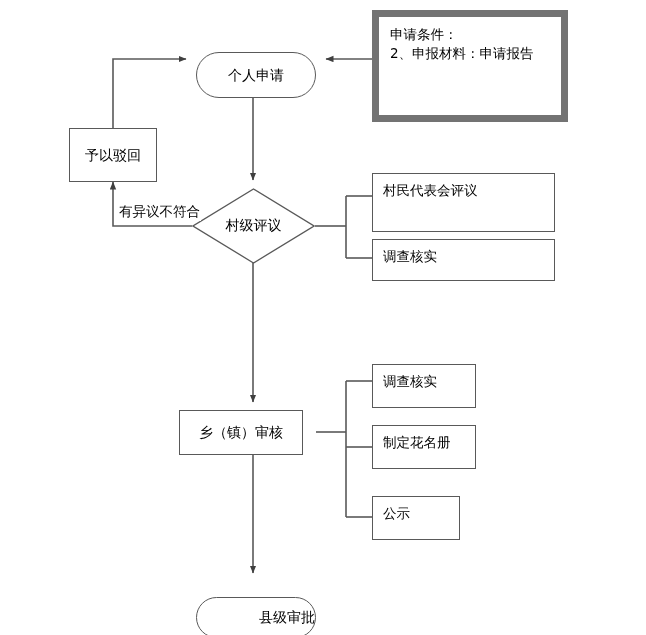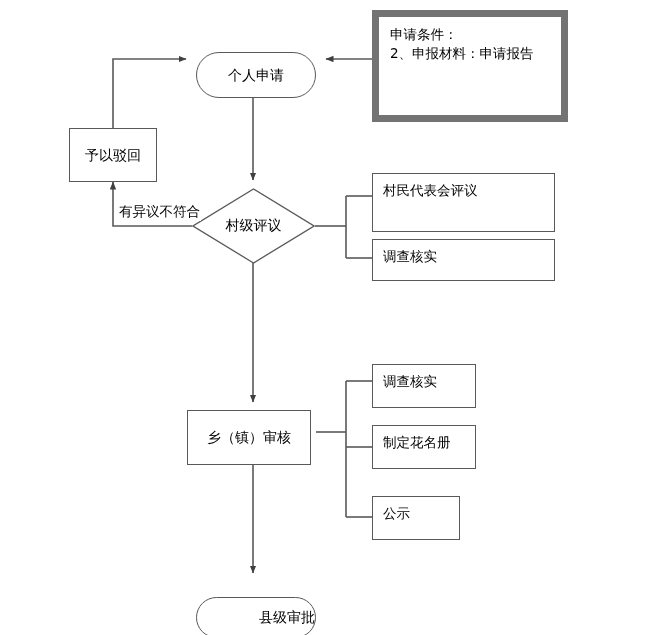--- a/index.html
+++ b/index.html
@@ -157,21 +157,21 @@
   <div class="edge-label" style="left:118px; top:203px;">有异议不符合</div>
 
   <div class="node detailbox" style="left:372px; top:173px; width:183px; height:59px;">
     <span>村民代表会评议</span>
   </div>
 
   <div class="node detailbox" style="left:372px; top:239px; width:183px; height:42px;">
     <span>调查核实</span>
   </div>
 
-  <div class="node process" style="left:187px; top:410px; width:124px; height:55px;">
+  <div class="node process" style="left:179px; top:410px; width:124px; height:45px;">
     <span>乡（镇）审核</span>
   </div>
 
   <div class="node detailbox" style="left:372px; top:425px; width:104px; height:44px;">
     <span>制定花名册</span>
   </div>
 
   <div class="node detailbox" style="left:372px; top:364px; width:104px; height:44px;">
     <span>调查核实</span>
   </div>

